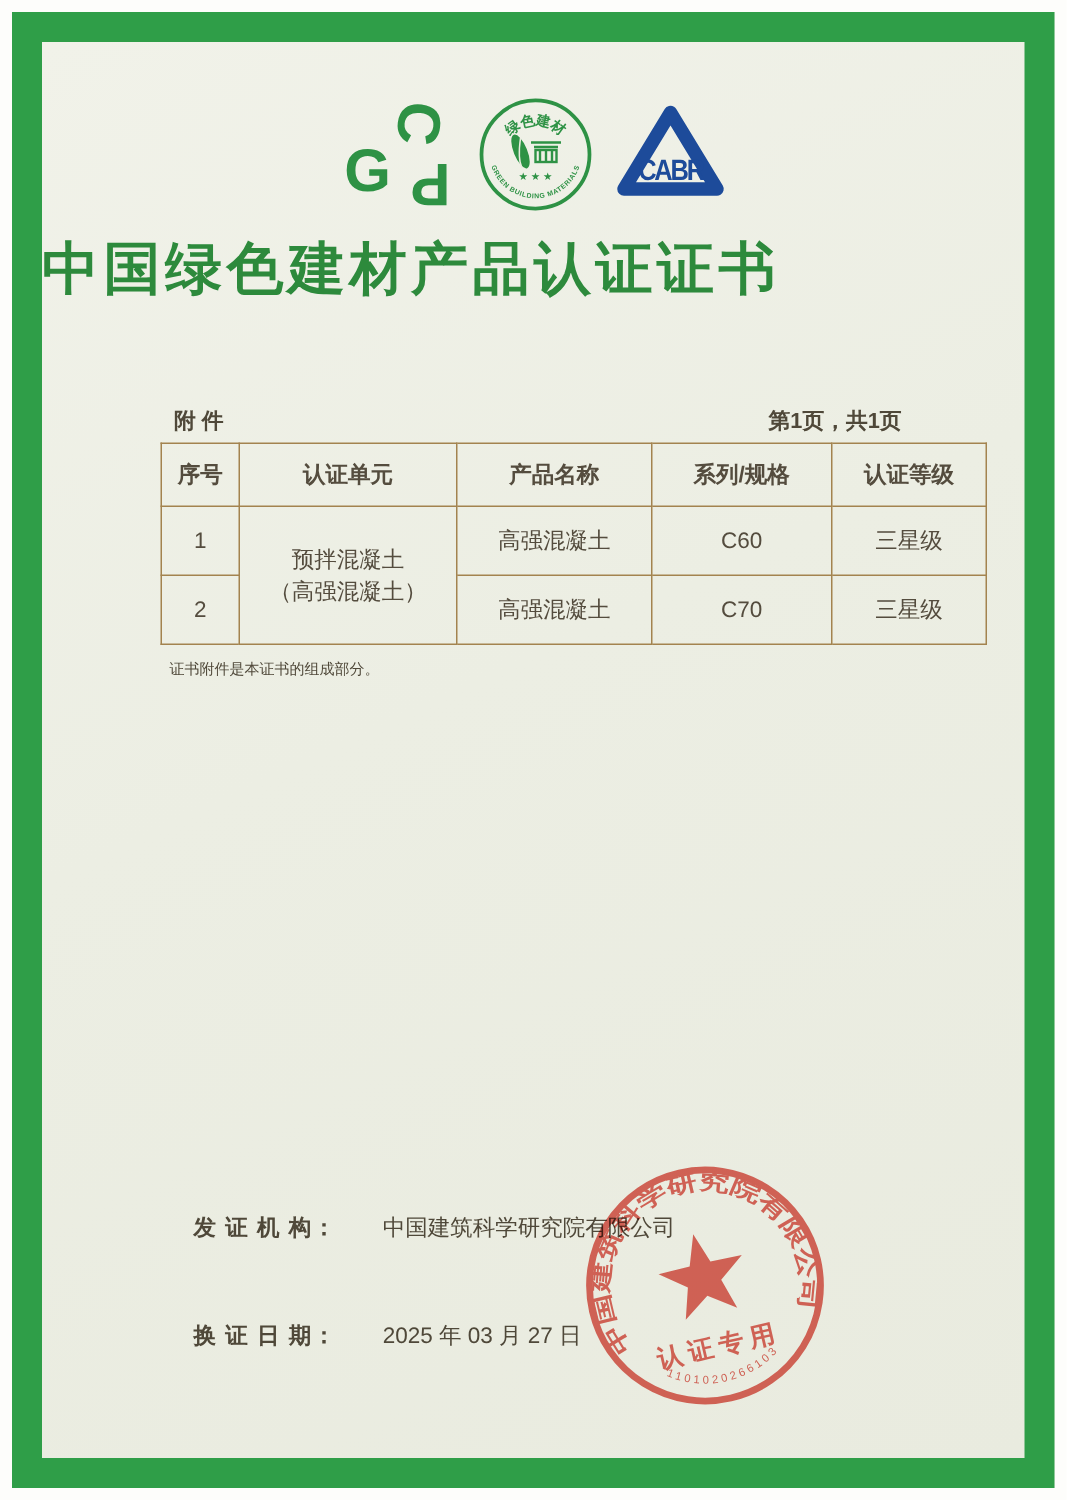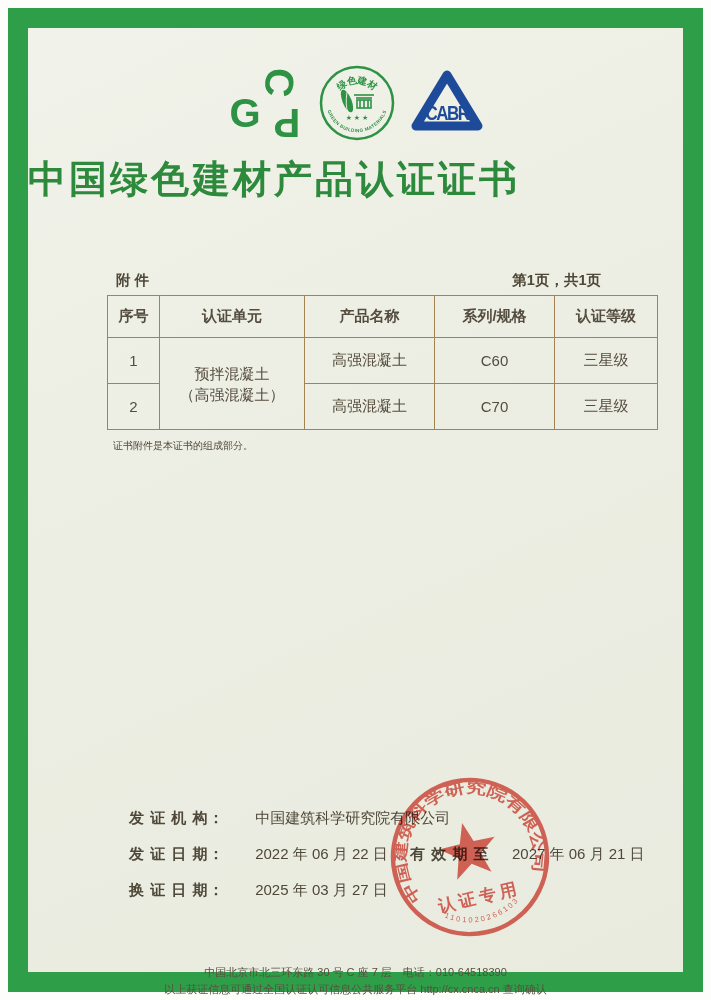--- a/index.html
+++ b/index.html
@@ -132,28 +132,20 @@
         </tr>
       </tbody>
     </table>
 
     <div class="note">证书附件是本证书的组成部分。</div>
 
     <div class="issuer-row" style="top:781px;">
       <span class="lbl">发 证 机 构：</span>
       <span class="val">中国建筑科学研究院有限公司</span>
     </div>
-    <div class="issuer-row" style="top:817px;">
-      <span class="lbl">发 证 日 期：</span>
-      <span class="val">2022 年 06 月 22 日</span>
-      <span class="gap"></span>
-      <span style="font-weight:bold;letter-spacing:1px;">有 效 期 至</span>
-      <span class="gap"></span>
-      <span>2027 年 06 月 21 日</span>
-    </div>
     <div class="issuer-row" style="top:853px;">
       <span class="lbl">换 证 日 期：</span>
       <span class="val">2025 年 03 月 27 日</span>
     </div>
 
     <svg class="seal" viewBox="0 0 172 172">
       <g transform="rotate(-13 86 86)" fill="#dd4f44">
         <circle cx="86" cy="86" r="77" fill="none" stroke="#dd4f44" stroke-width="4.5"></circle>
         <defs>
           <path id="sealTop" d="M 33.6 122.7 A 64 64 0 1 1 138.4 122.7"></path>
@@ -163,19 +155,15 @@
           <textPath href="#sealTop" startOffset="50%" text-anchor="middle" lengthAdjust="spacingAndGlyphs" textLength="262">中国建筑科学研究院有限公司</textPath>
         </text>
         <polygon points="86,51 93.1,71.3 114.5,71.7 97.4,84.7 103.6,105.3 86,93 68.4,105.3 74.6,84.7 57.5,71.7 78.9,71.3"></polygon>
         <text x="86" y="133" font-size="17" font-weight="bold" text-anchor="middle" letter-spacing="4">认证专用</text>
         <text font-size="7.5" letter-spacing="2.2">
           <textPath href="#sealBottom" startOffset="50%" text-anchor="middle">1101020266103</textPath>
         </text>
       </g>
     </svg>
 
-    <div class="footer">
-      <div>中国北京市北三环东路 30 号 C 座 7 层　电话：010-64518390</div>
-      <div>以上获证信息可通过全国认证认可信息公共服务平台 http://cx.cnca.cn 查询确认</div>
-    </div>
 
   </div>
 </div>
 
 </body></html>

